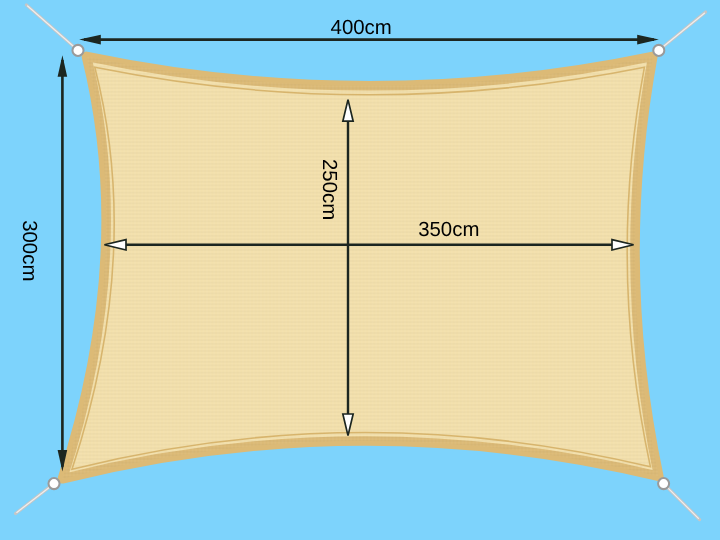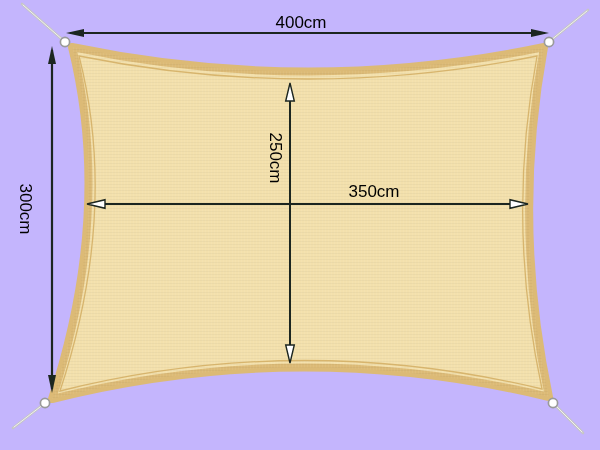--- a/index.html
+++ b/index.html
@@ -7,21 +7,21 @@
     padding: 0;
     background: #ffffff;
     width: 600px;
     height: 450px;
     overflow: hidden;
   }
   .stage {
     position: relative;
     width: 600px;
     height: 450px;
-    background: #c4b5fd;
+    background: #7dd3fc;
   }
   svg { display: block; }
   svg text {
     font-family: "Liberation Sans", "DejaVu Sans", sans-serif;
     font-size: 17px;
     fill: #000000;
   }
   .dim-line {
     stroke: #1c2620;
     stroke-width: 2.2;

